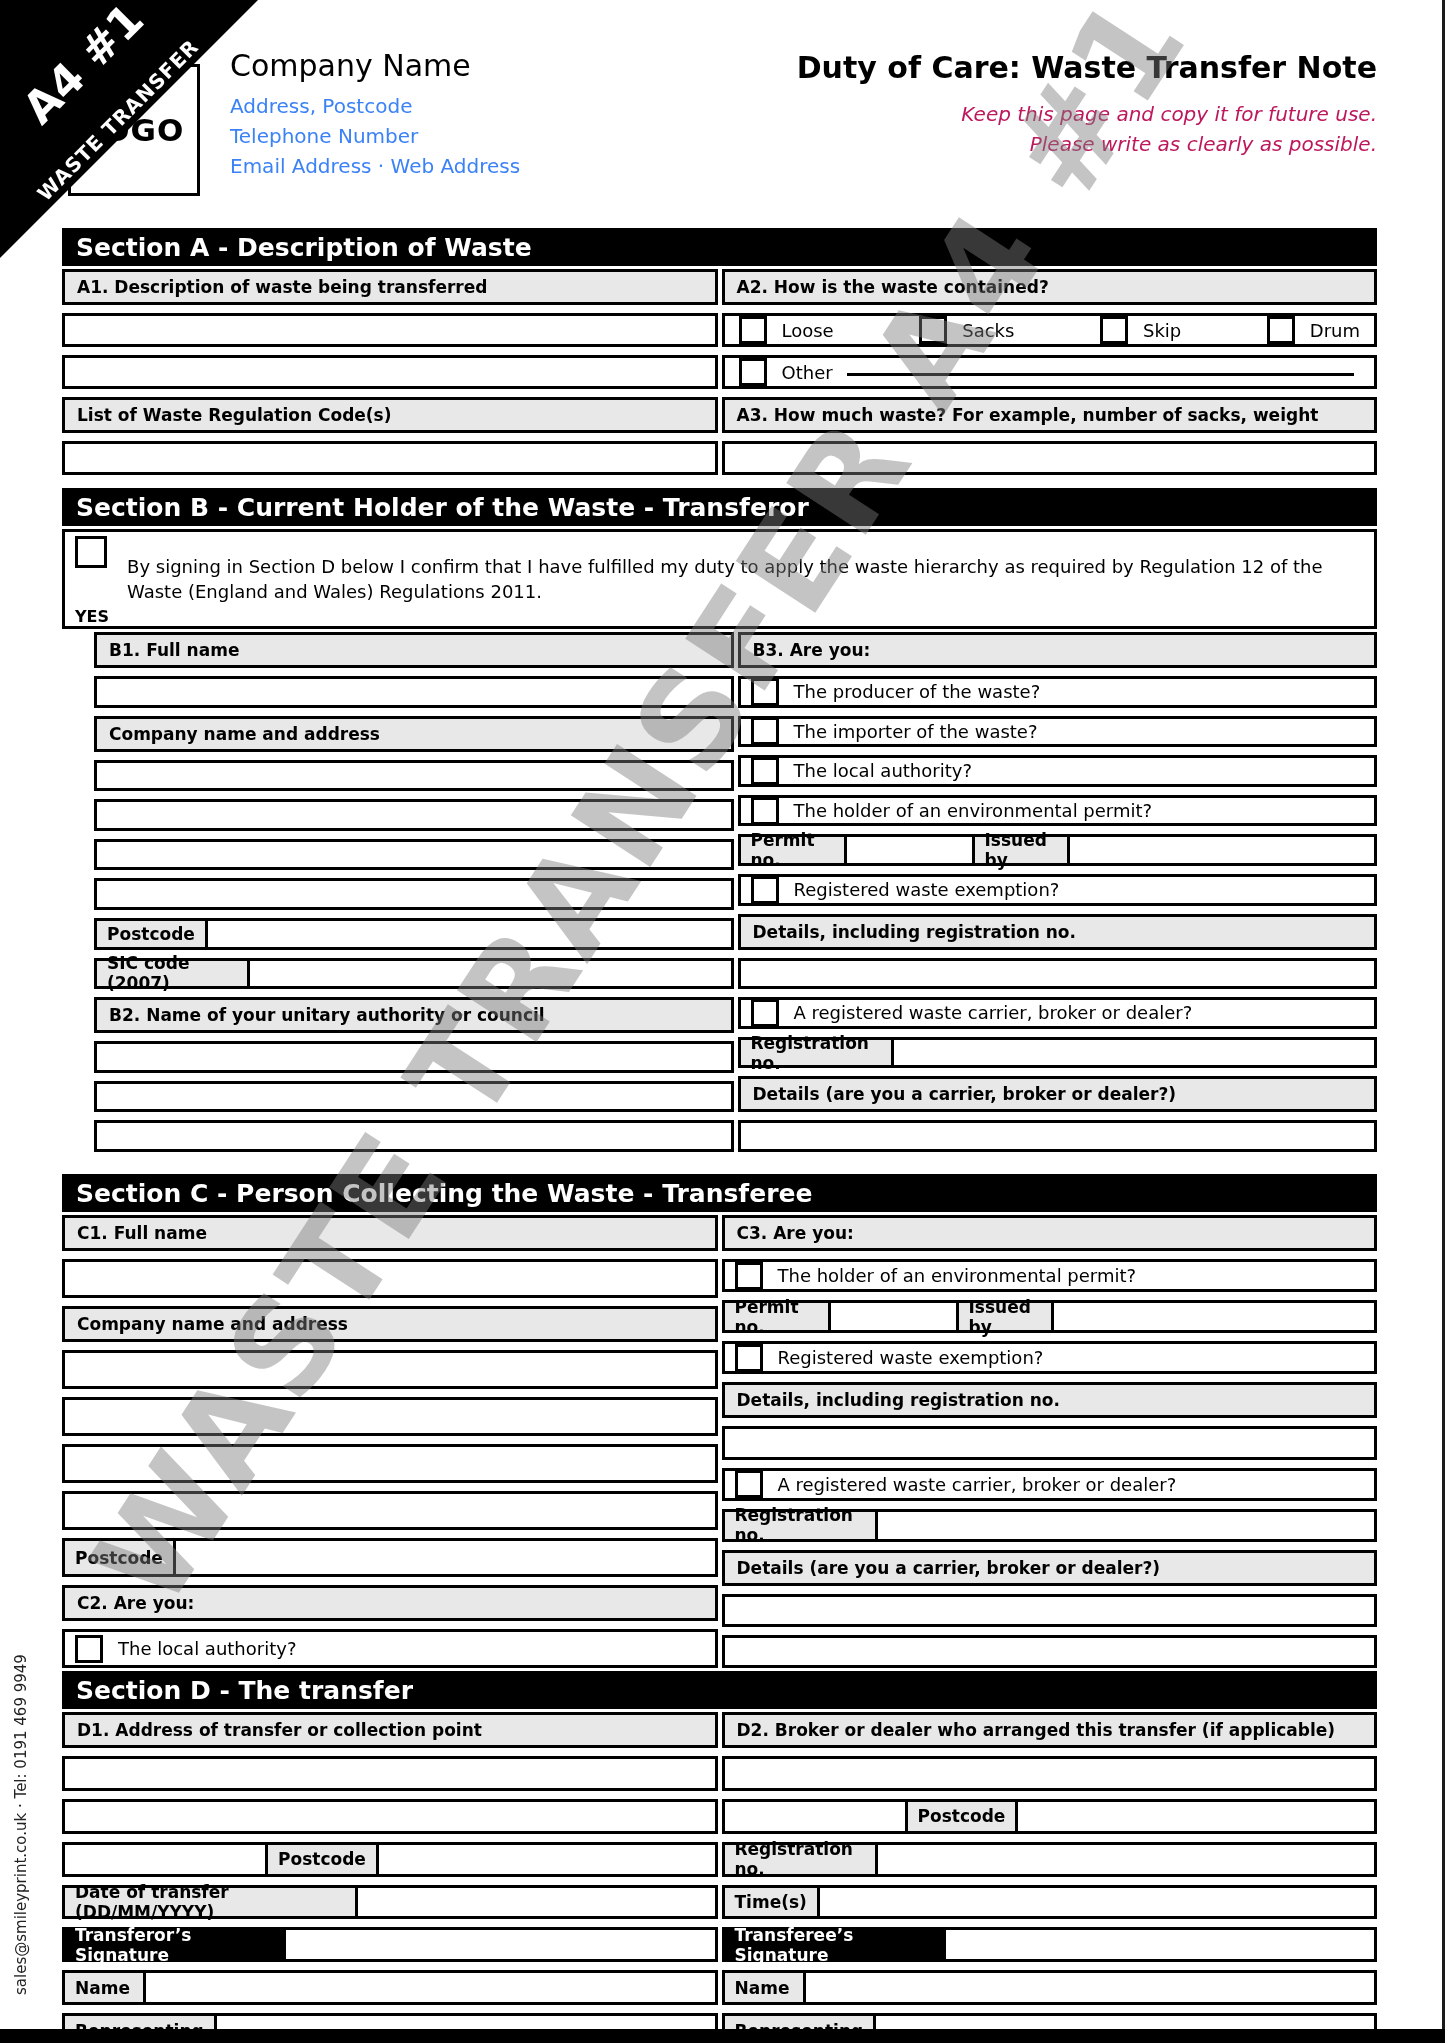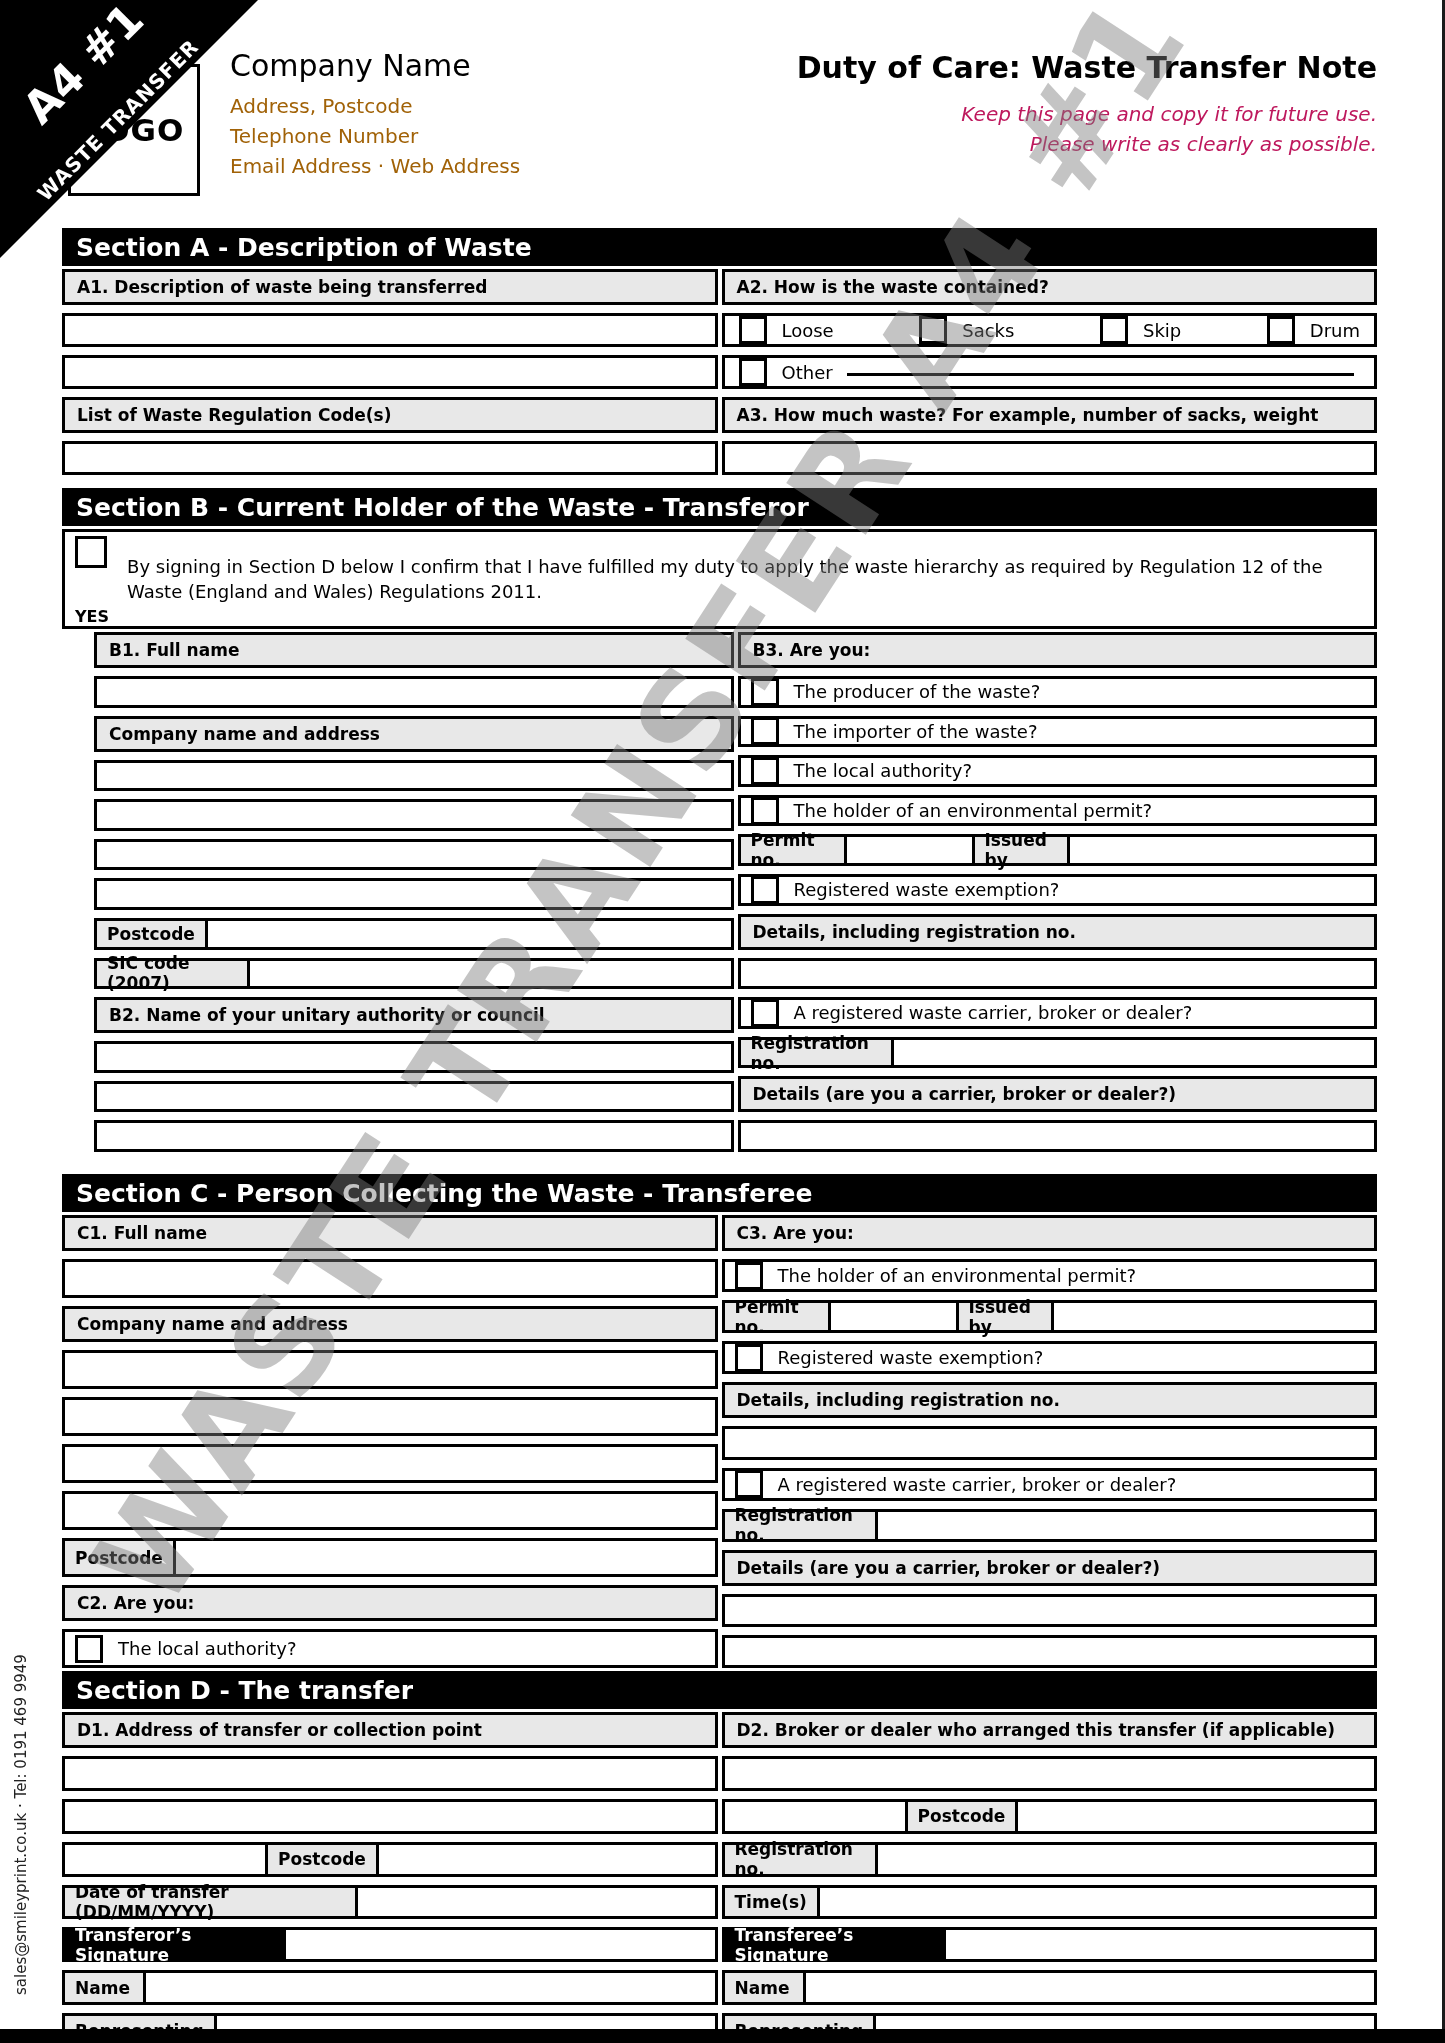--- a/index.html
+++ b/index.html
@@ -17,21 +17,21 @@
   .ribbon-line2 { position:absolute; left:-42px; top:108px; width:320px; text-align:center;
     transform:rotate(-45deg); color:#fff; font-weight:bold; font-size:20px; letter-spacing:1px; z-index:6; }
 
   
   .header { position:relative; height:228px; }
   .logo-box { position:absolute; left:6px; top:64px; width:126px; height:126px;
     border:3px solid #000; display:flex; align-items:center; justify-content:center;
     font-weight:bold; font-size:31px; letter-spacing:1px; }
   .company-block { position:absolute; left:168px; top:48px; }
   .company-name { font-size:30px; font-weight:normal; margin-bottom:8px; }
-  .company-line { font-size:20px; line-height:30px; color:#a16207; }
+  .company-line { font-size:20px; line-height:30px; color:#3b82f6; }
   .title-block { position:absolute; right:0; top:50px; text-align:right; }
   .doc-title { font-size:30px; font-weight:bold; }
   .doc-sub { font-size:20px; font-style:italic; line-height:30px; margin-top:14px; color:#be185d; }
 
   
   .bar { background:#000; color:#fff; font-weight:bold; font-size:25px;
     height:38px; display:flex; align-items:center; padding-left:14px; box-sizing:border-box; }
 
   
   .cols { display:flex; gap:4px; margin-top:3px; }

